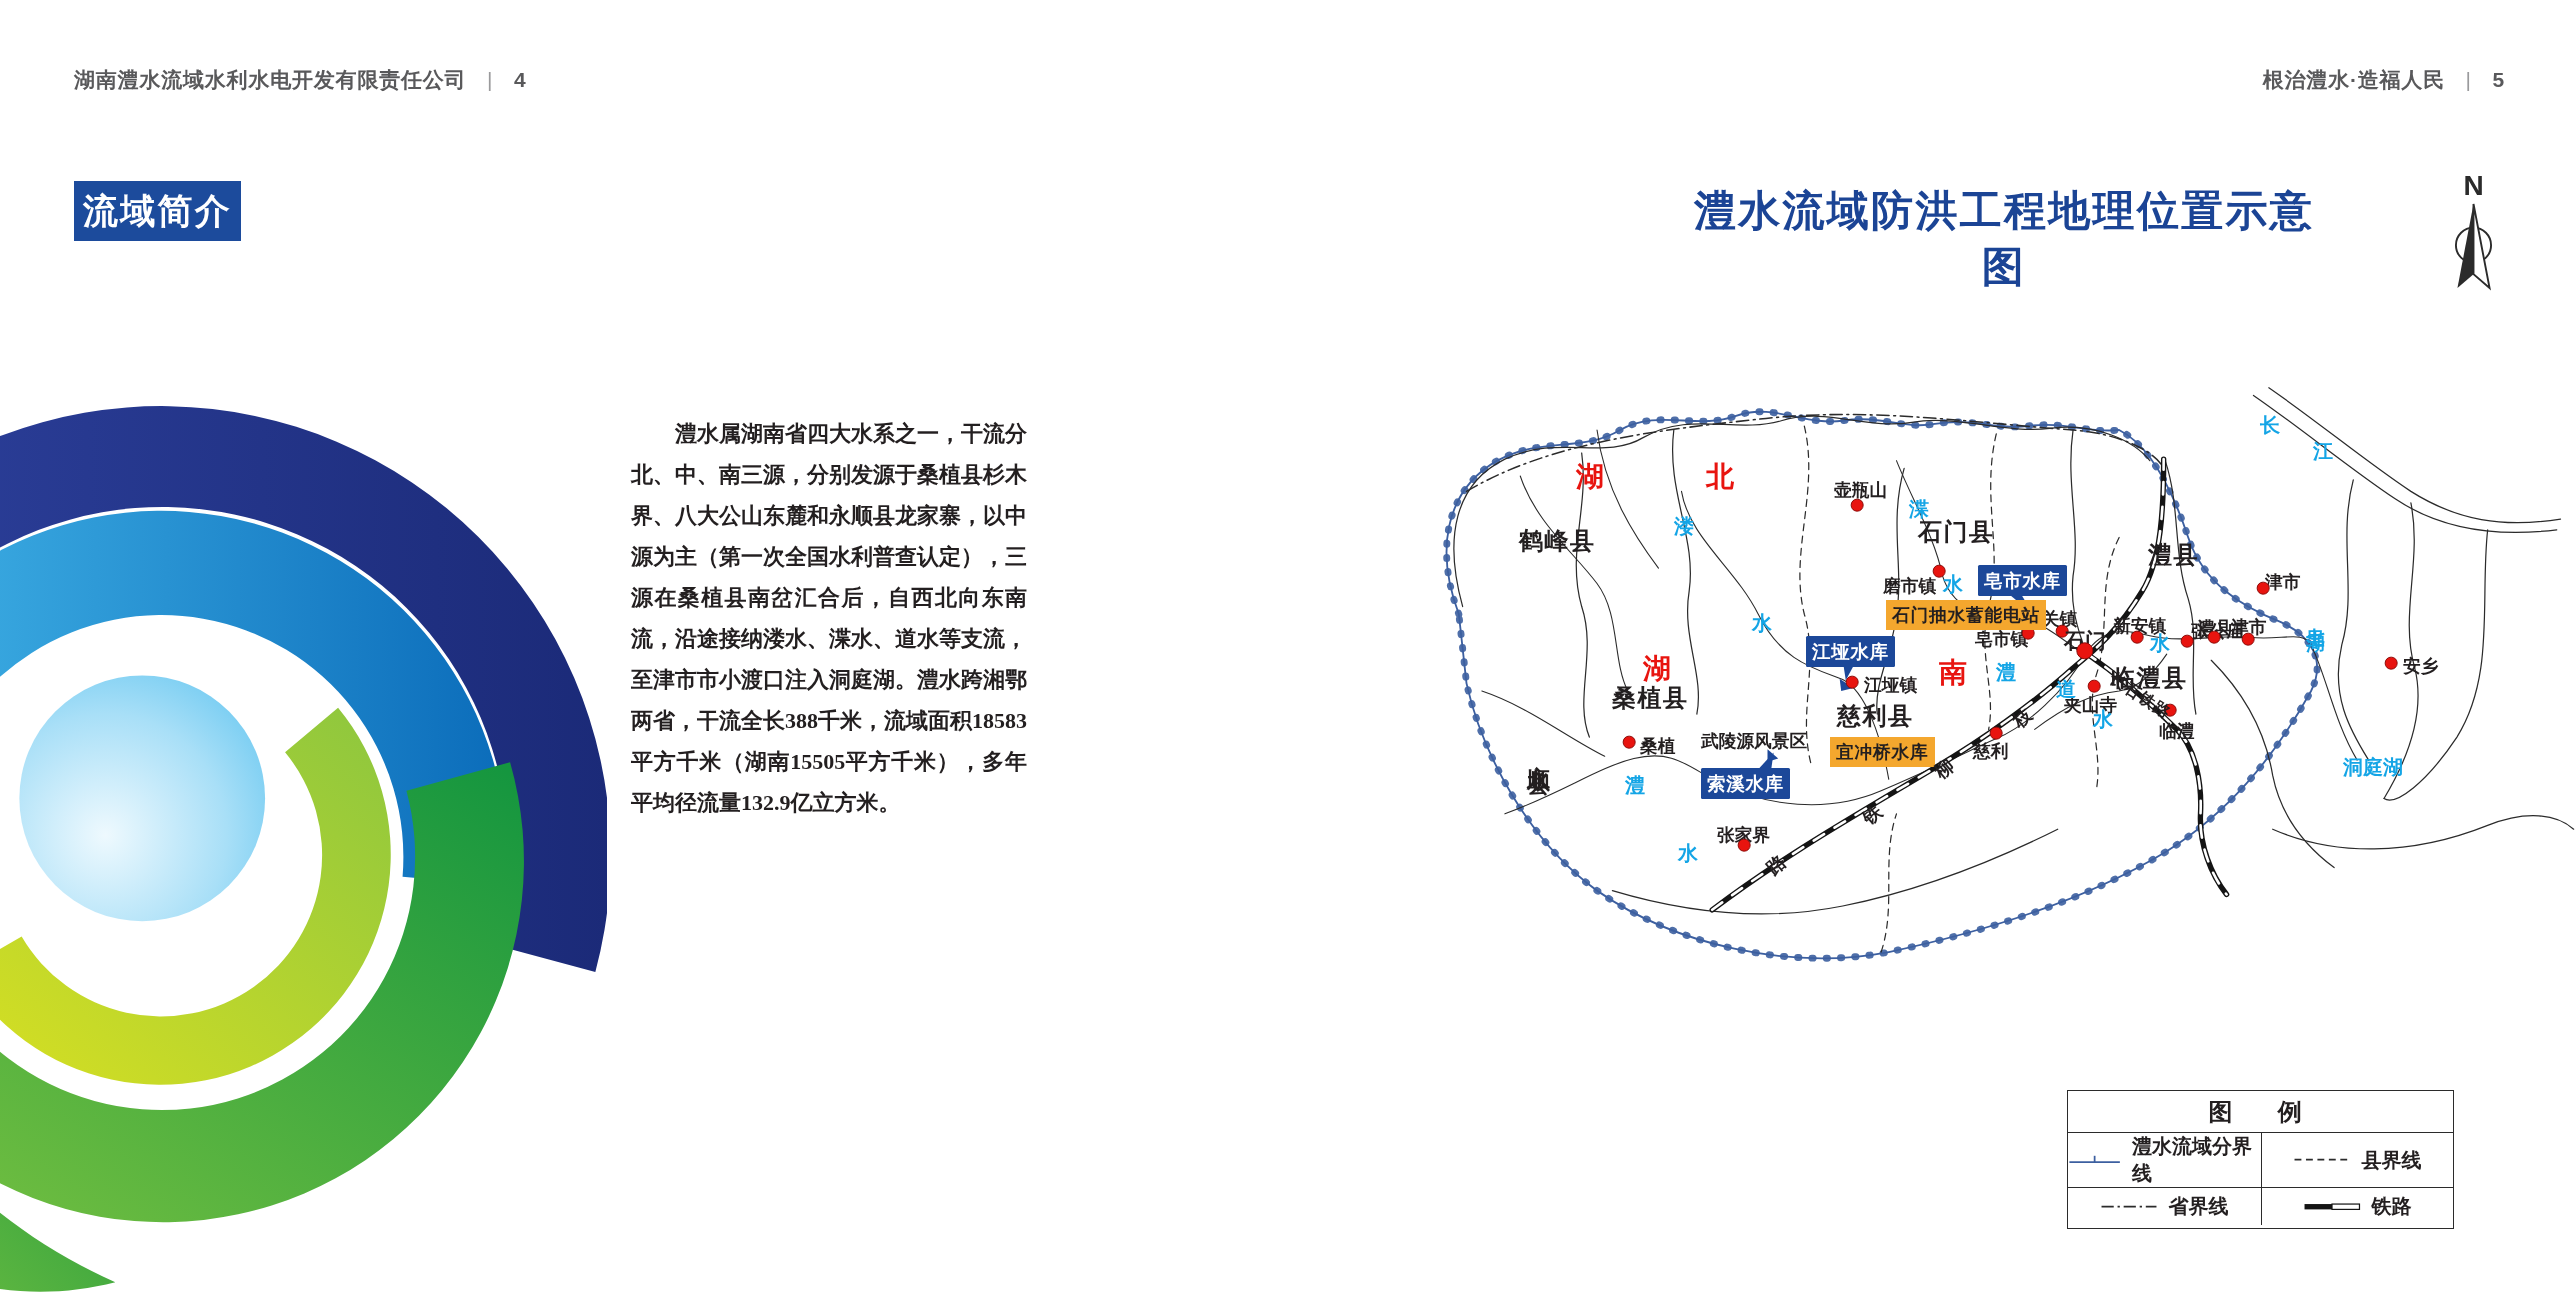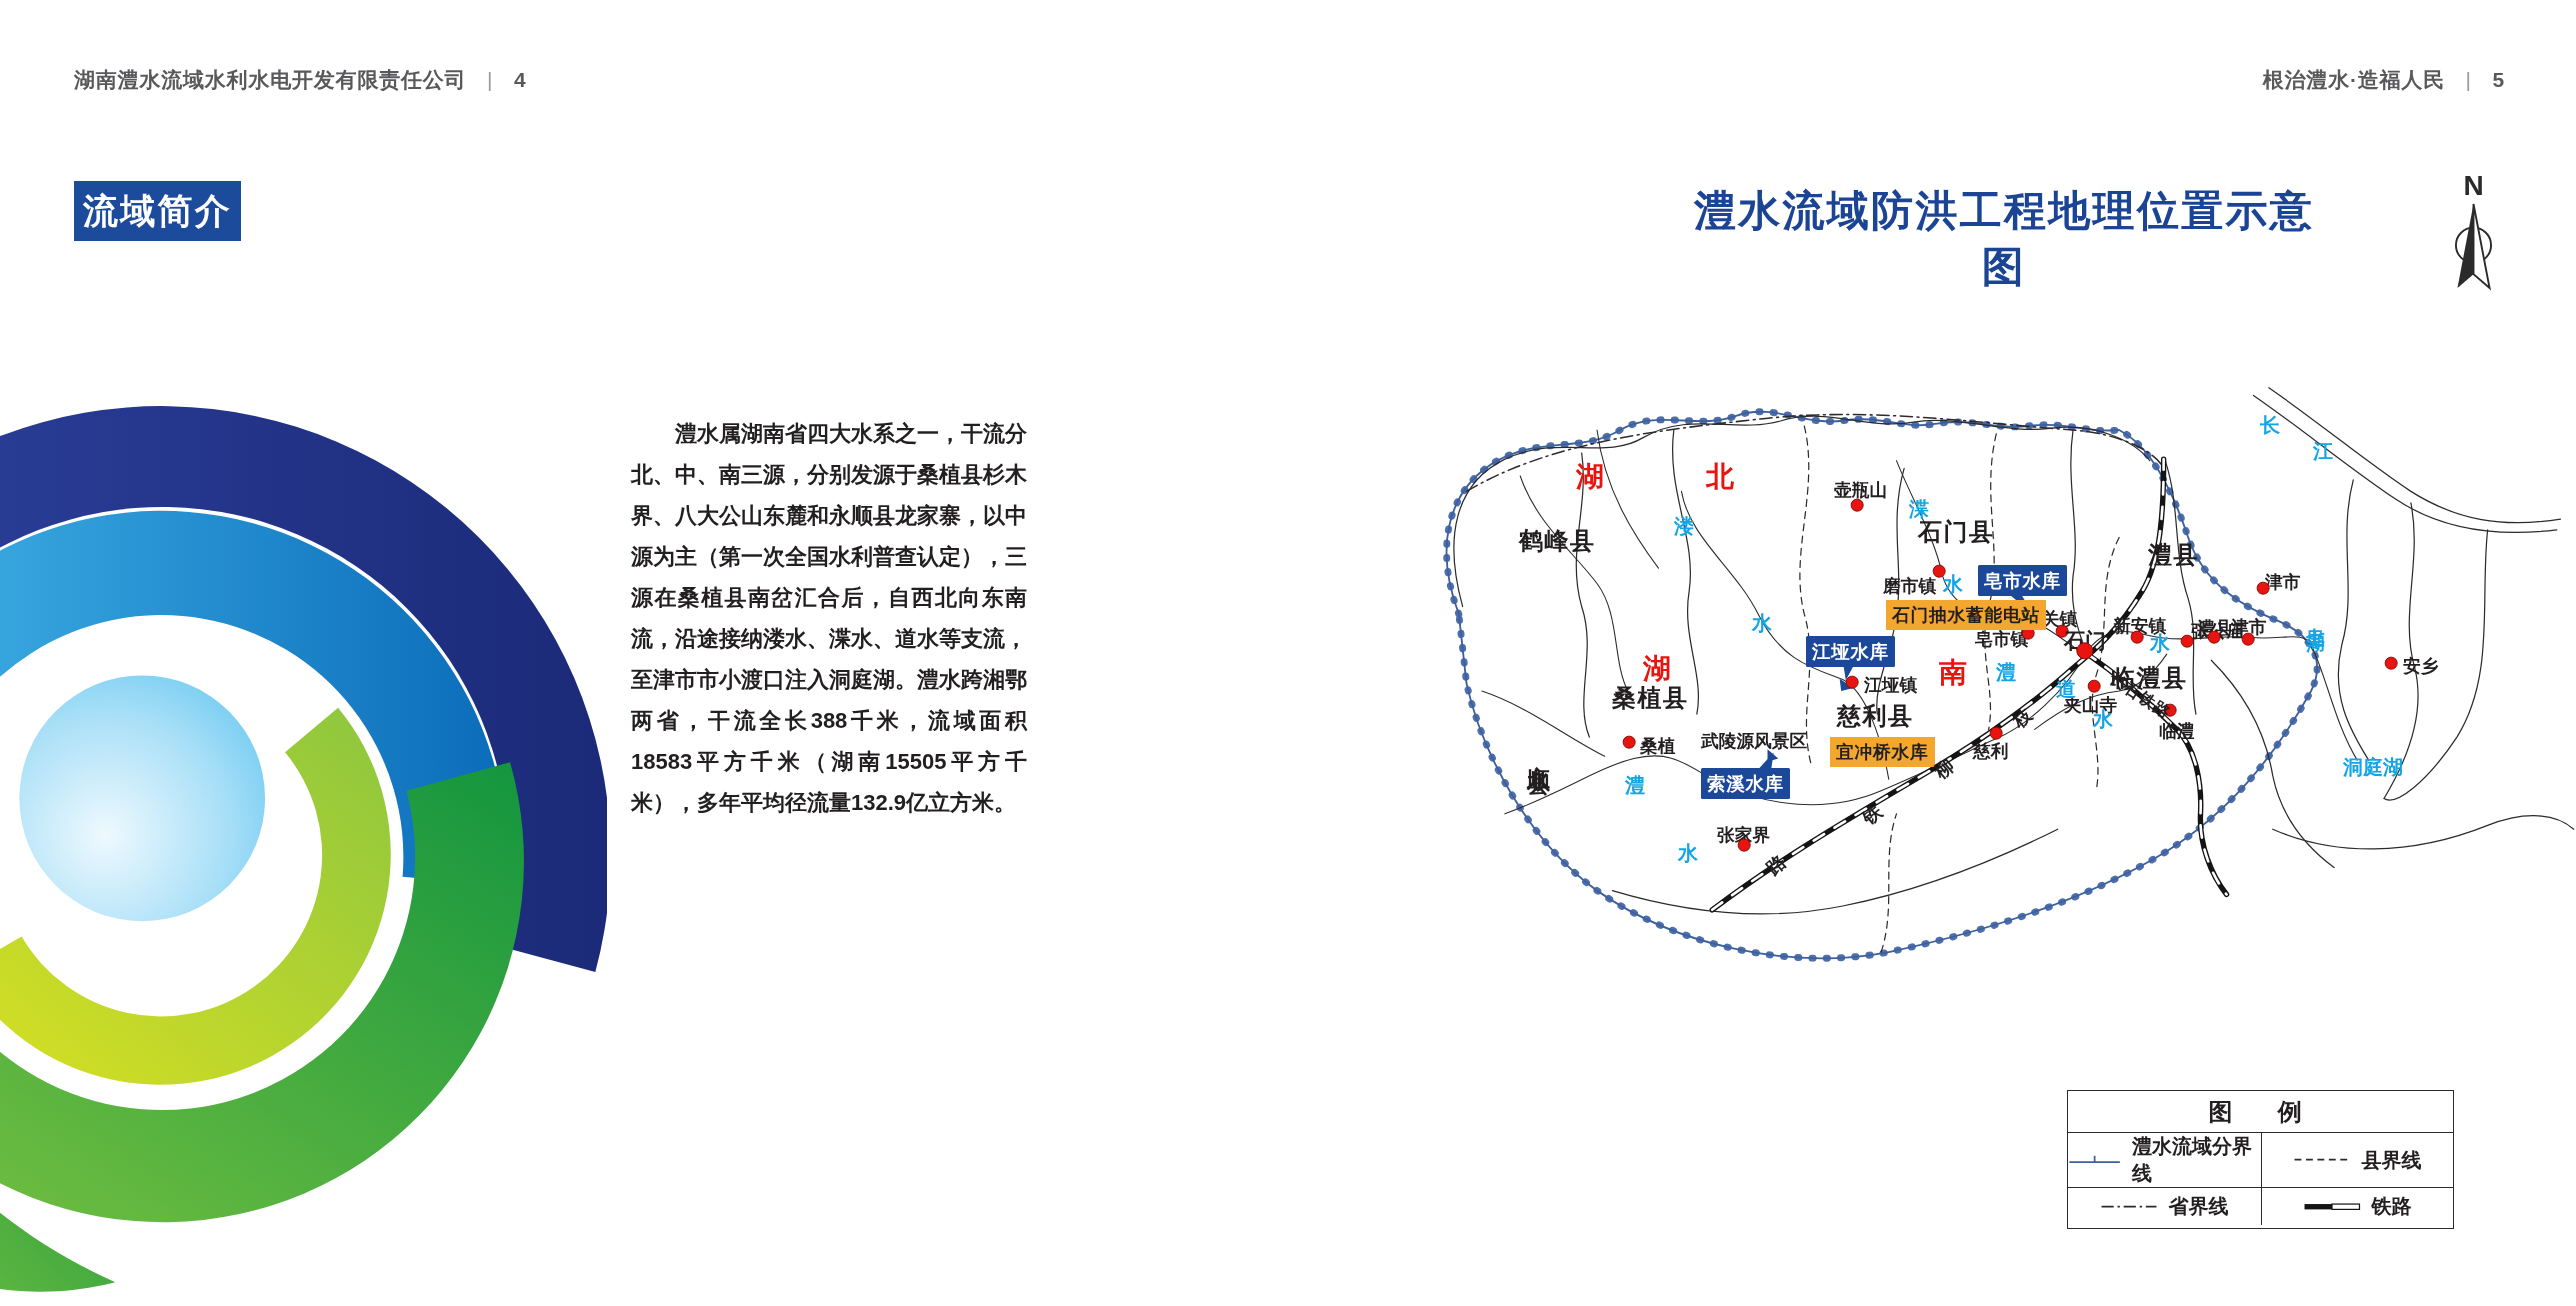--- a/index.html
+++ b/index.html
@@ -11,21 +11,21 @@
   .page-header{position:absolute;top:66px;font-size:21px;font-weight:bold;color:#59595b;letter-spacing:0.8px;}
   .page-header .sep{margin:0 14px;color:#9a9a9c;font-weight:normal;}
   #header-left{left:74px;}
   #header-right{right:71px;text-align:right;}
 
   
   #section-title-box{position:absolute;left:74px;top:181px;width:167px;height:60px;
     background:#1c4b9c;display:flex;align-items:center;justify-content:center;}
   #section-title-box span{color:#ffffff;font-size:35px;font-weight:bold;letter-spacing:2.3px;}
   #body-text{position:absolute;left:631px;top:413px;width:396px;}
-  #body-text p{margin:0 0 40px 0;font-family:Liberation Sans, sans-serif;font-weight:bold;
+  #body-text p{margin:0 0 40px 0;font-family:Liberation Serif, serif;font-weight:bold;
     font-size:22px;line-height:41px;text-align:justify;text-indent:2em;color:#231f20;}
 
   
   #map-title{position:absolute;left:1674px;top:183px;width:660px;text-align:center;
     font-size:42px;font-weight:bold;color:#1b4495;letter-spacing:2.3px;}
 
   
   #map-labels .ml{position:absolute;white-space:nowrap;}
   .ml.province{color:#e8140f;font-size:28px;font-weight:900;letter-spacing:1.5px;}
   .ml.county{color:#231f20;font-size:24px;font-weight:900;letter-spacing:1.5px;}

